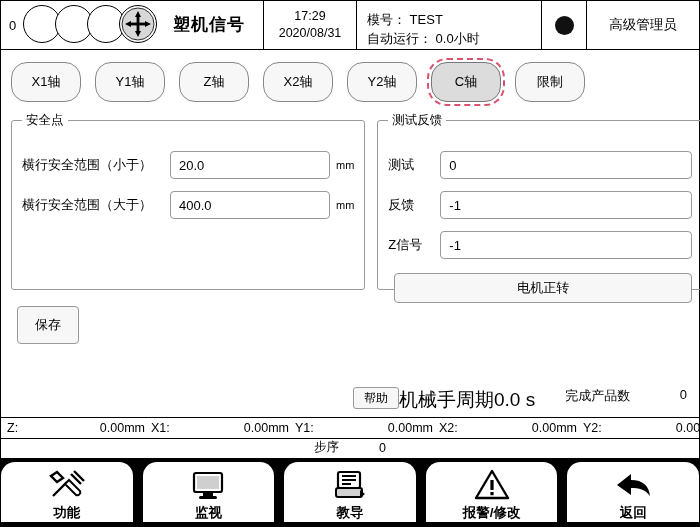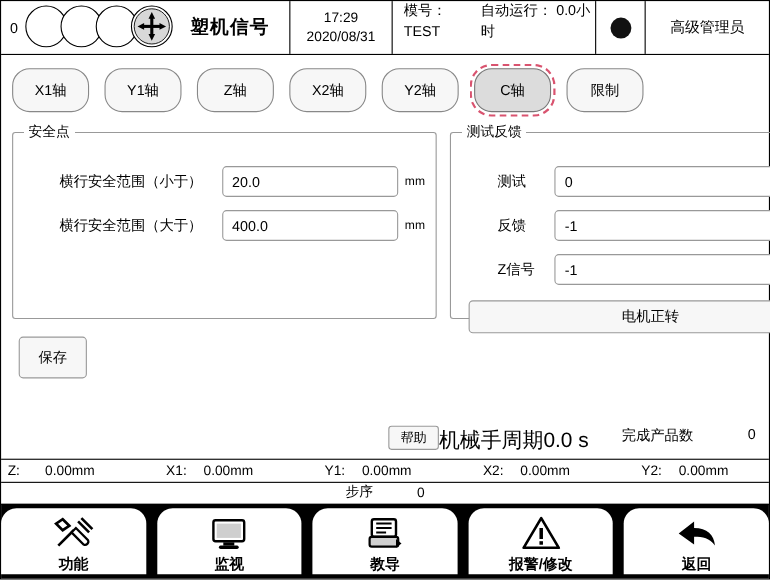--- a/index.html
+++ b/index.html
@@ -77,21 +77,21 @@
     flex-direction: column;
     align-items: center;
     justify-content: center;
     line-height: 1.35;
     font-size: 12.5px;
   }
   .mode-box {
     flex: 1;
     border-right: 1px solid #000;
     display: flex;
-    flex-direction: row;
+    flex-direction: column;
     justify-content: flex-end;
     padding-left: 10px;
     line-height: 1.45;
     font-size: 13px;
   }
   .indicator-box {
     width: 44px;
     border-right: 1px solid #000;
     display: flex;
     align-items: center;
@@ -158,21 +158,20 @@
     height: 178px;
   }
   .panel-right {
     width: 330px;
     height: 178px;
   }
   .field-row {
     display: flex;
     align-items: center;
     margin-top: 12px;
-    margin-left: 32px;
   }
   .field-label {
     font-size: 13px;
     white-space: nowrap;
   }
   .left-label {
     width: 148px;
   }
   .right-label {
     width: 52px;
@@ -285,20 +284,21 @@
   .axis-cell {
     display: flex;
     align-items: baseline;
   }
   .axis-name {
     width: 34px;
     padding-left: 6px;
   }
   .axis-val {
     width: 104px;
+    text-align: right;
   }
   .stepbar {
     position: absolute;
     left: 0;
     right: 0;
     top: 436px;
     height: 21px;
     border-bottom: 1px solid #000;
     display: flex;
     align-items: center;

